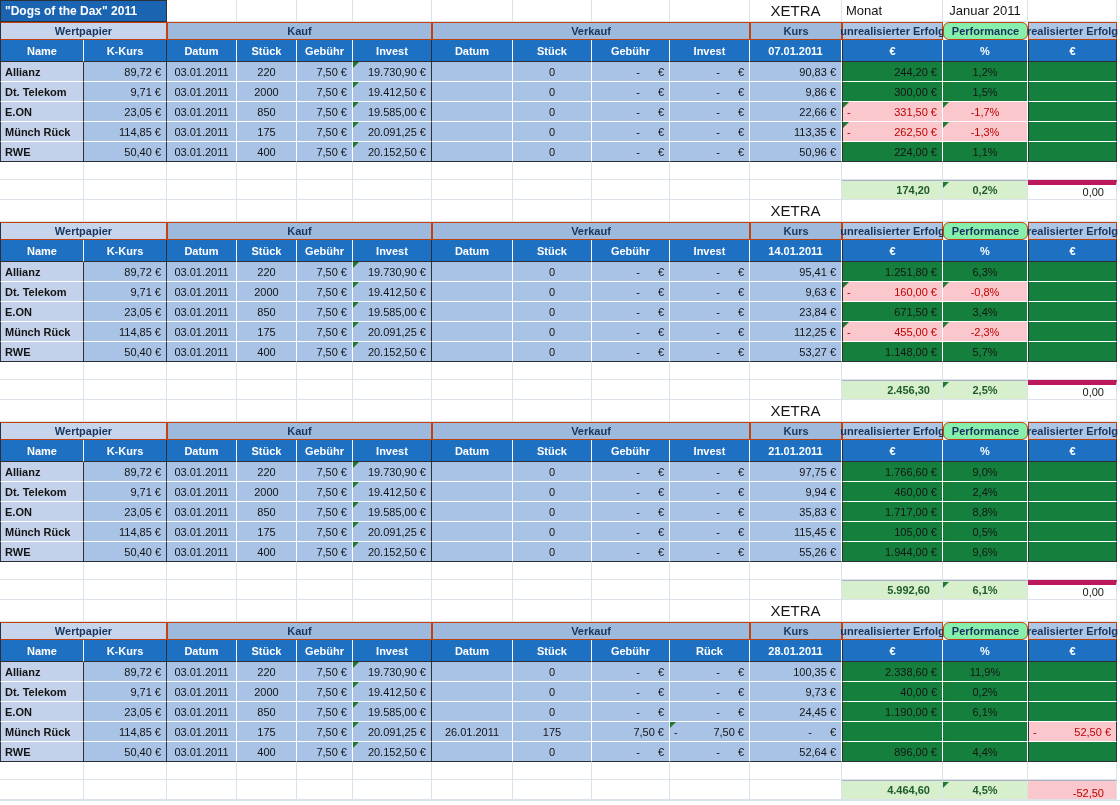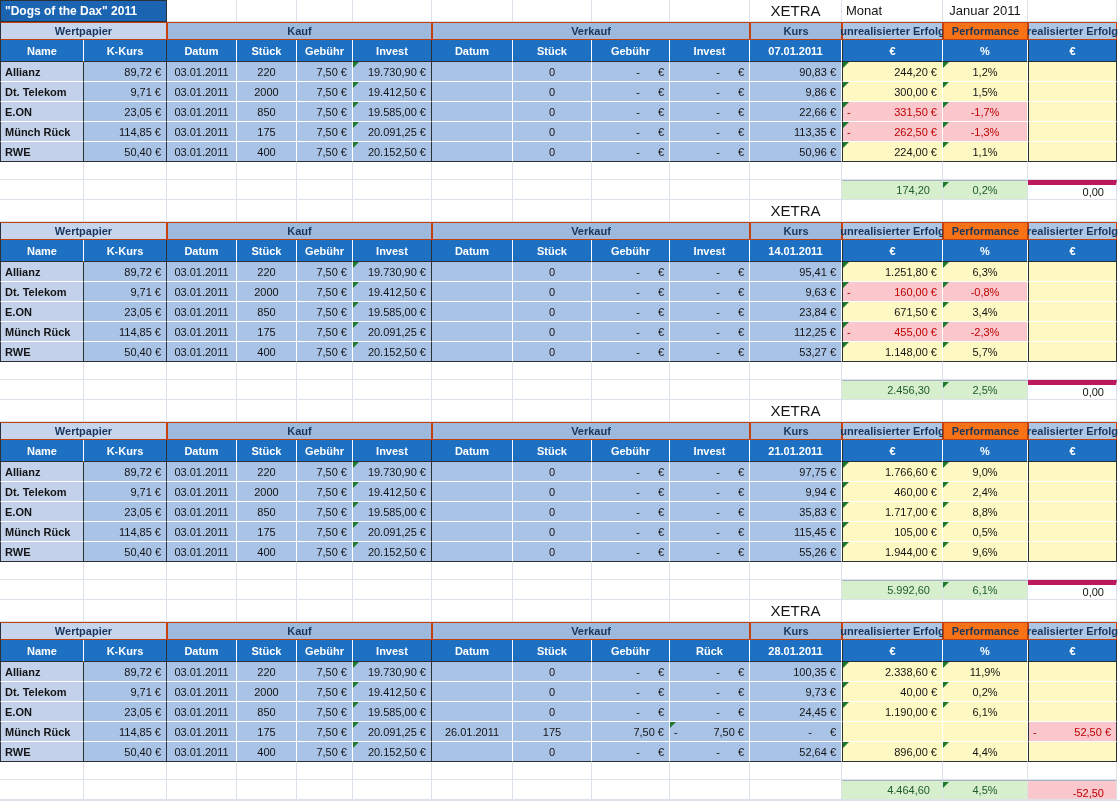--- a/index.html
+++ b/index.html
@@ -14,24 +14,24 @@
   
   .w{background:#fff;}
   .blue{background:#a9c3e6;border-right-color:#fff;border-bottom-color:#fff;}
   .nameb{background:#c3d2ea;border-right-color:#fff;border-bottom-color:#fff;}
   .hdr{background:#1e70c3;color:#fff;font-weight:bold;border-right-color:#fdfdfd;border-bottom-color:#2b2f36;justify-content:center;}
   .title{background:#1a64b2;color:#fff;font-weight:bold;font-size:12px;border:1px solid #2b2f36;padding-left:4px;}
   .grp{font-weight:bold;color:#17365d;justify-content:center;border:1px solid #c2410c;}
   .g-med{background:#9db9dc;}
   .g-med2{background:#aec6e6;}
   .g-light{background:#c7d5ec;}
-  .g-pale{background:#f97316;}
-  .grn{background:#fef9c3;border-right-color:#fff;border-bottom-color:#fff;}
+  .g-pale{background:#86efac;border-radius:6px;}
+  .grn{background:#15803d;border-right-color:#fff;border-bottom-color:#fff;}
   .pnk{background:#f9c7cc;border-right-color:#fff;border-bottom-color:#fff;color:#c00000;}
-  .ltg{background:#d8efce;color:#1d5b2a;font-weight:normal;border-top:1px solid #a9b4c0;}
+  .ltg{background:#d8efce;color:#1d5b2a;font-weight:bold;border-top:1px solid #a9b4c0;}
   .ltp{background:#f9c7cc;color:#c00000;border-top:1px solid #a9b4c0;align-items:flex-end;}
   .totw{border-top:5px solid #be185d;}
   
   .r{justify-content:flex-end;padding-right:5px;}
   .r12{justify-content:flex-end;padding-right:12px;}
   .ctr{justify-content:center;}
   .l{padding-left:4px;}
   .bold{font-weight:bold;}
   .f12{font-size:15px;}
   .f13{font-size:13px;}

